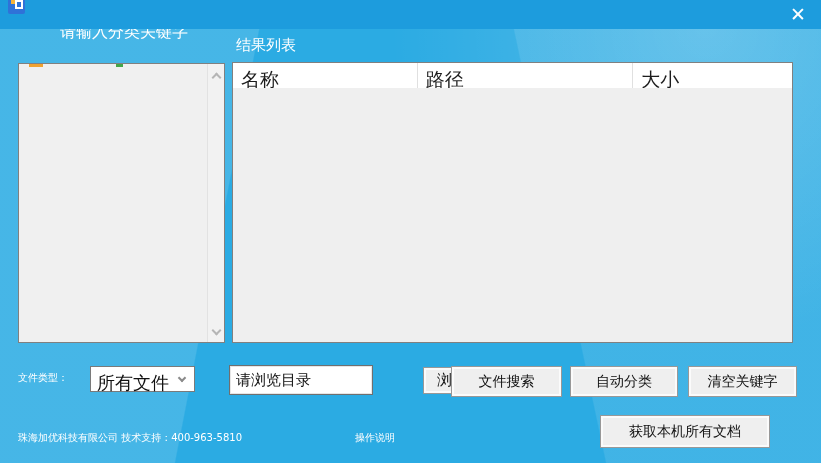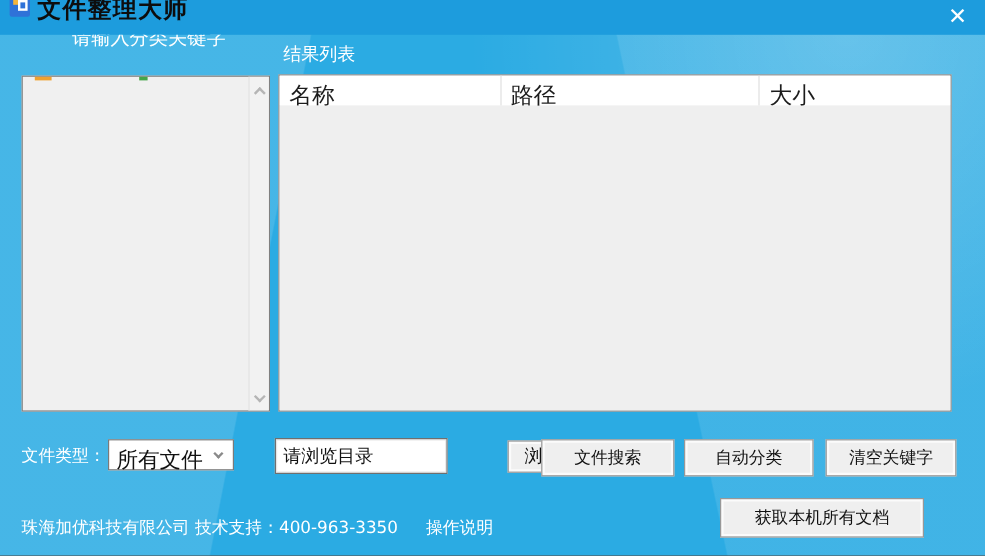--- a/index.html
+++ b/index.html
@@ -34,21 +34,21 @@
   
   .results-label{position:absolute;left:236px;top:36px;font-size:15px;color:#fff;}
   .rtable{position:absolute;left:232px;top:62px;width:561px;height:281px;background:#efefef;border:1px solid #808080;}
   .thead{position:absolute;left:0;top:0;width:100%;height:25px;background:#ffffff;display:flex;}
   .th{height:100%;padding:4px 0 0 8px;font-size:19px;color:#1c1c1c;border-right:1px solid #e0e0e0;}
   .th.c1{width:185px;}
   .th.c2{width:216px;}
   .th.c3{width:159px;border-right:none;}
   .tbody{position:absolute;left:0;top:25px;width:100%;bottom:0;background:#efefef;}
   
-  .lbl{position:absolute;color:#fff;font-size:14px;white-space:nowrap;}
+  .lbl{position:absolute;color:#fff;font-size:10px;white-space:nowrap;}
   .filetype-label{left:18px;top:371px;}
   .select{position:absolute;left:90px;top:366px;width:105px;height:26px;background:#fff;border:1px solid #7a7a7a;font-size:18px;color:#111;padding:4px 0 0 6px;}
   .select .chev-sel{position:absolute;right:9px;top:8px;width:6px;height:6px;border-right:2px solid #8a8a8a;border-bottom:2px solid #8a8a8a;transform:rotate(45deg);}
   .dir-input{position:absolute;left:229px;top:365px;width:144px;height:30px;background:#fff;border:1px solid #6f6f6f;box-shadow:inset 0 0 0 1px #e6e6e6;font-size:15px;color:#111;padding:0 0 0 6px;outline:none;}
   .btn{position:absolute;background:#efefef;border:1px solid #989898;box-shadow:inset 0 0 0 2px #fbfbfb;font-size:14px;color:#111;text-align:center;cursor:default;padding:0;}
   .btn-browse{left:378px;top:367px;width:58px;height:27px;font-size:15px;margin-left:45px;}
   .btn-search{left:451px;top:366px;width:111px;height:31px;}
   .btn-classify{left:570px;top:366px;width:108px;height:31px;}
   .btn-clear{left:688px;top:366px;width:109px;height:31px;}
   
@@ -58,23 +58,20 @@
 </style>
 </head>
 <body>
 
 <div class="window">
 
   <div class="titlebar">
     <div class="app-icon">
       <div class="sq-orange"></div>
       <div class="sq-white"></div>
-    </div>
-    <div class="title-clip">
-      <span>文件整理大师</span>
     </div>
     <div class="close-btn">✕</div>
   </div>
 
   <div class="keyword-clip">
     <span>请输入分类关键字</span>
   </div>
   <div class="listbox">
     <div class="frag orange"></div>
     <div class="frag green"></div>
@@ -98,17 +95,17 @@
   <div class="select">
     <span>所有文件</span>
     <span class="chev-sel"></span>
   </div>
   <input class="dir-input" value="请浏览目录" style="">
   <button class="btn btn-browse">浏览</button>
   <button class="btn btn-search">文件搜索</button>
   <button class="btn btn-classify">自动分类</button>
   <button class="btn btn-clear">清空关键字</button>
 
-  <div class="lbl footer-company">珠海加优科技有限公司 技术支持：400-963-3350</div>
+  <div class="lbl footer-company">珠海加优科技有限公司 技术支持：400-963-5810</div>
   <div class="lbl footer-help">操作说明</div>
   <button class="btn btn-getall">获取本机所有文档</button>
 
 </div>
 
 </body></html>

